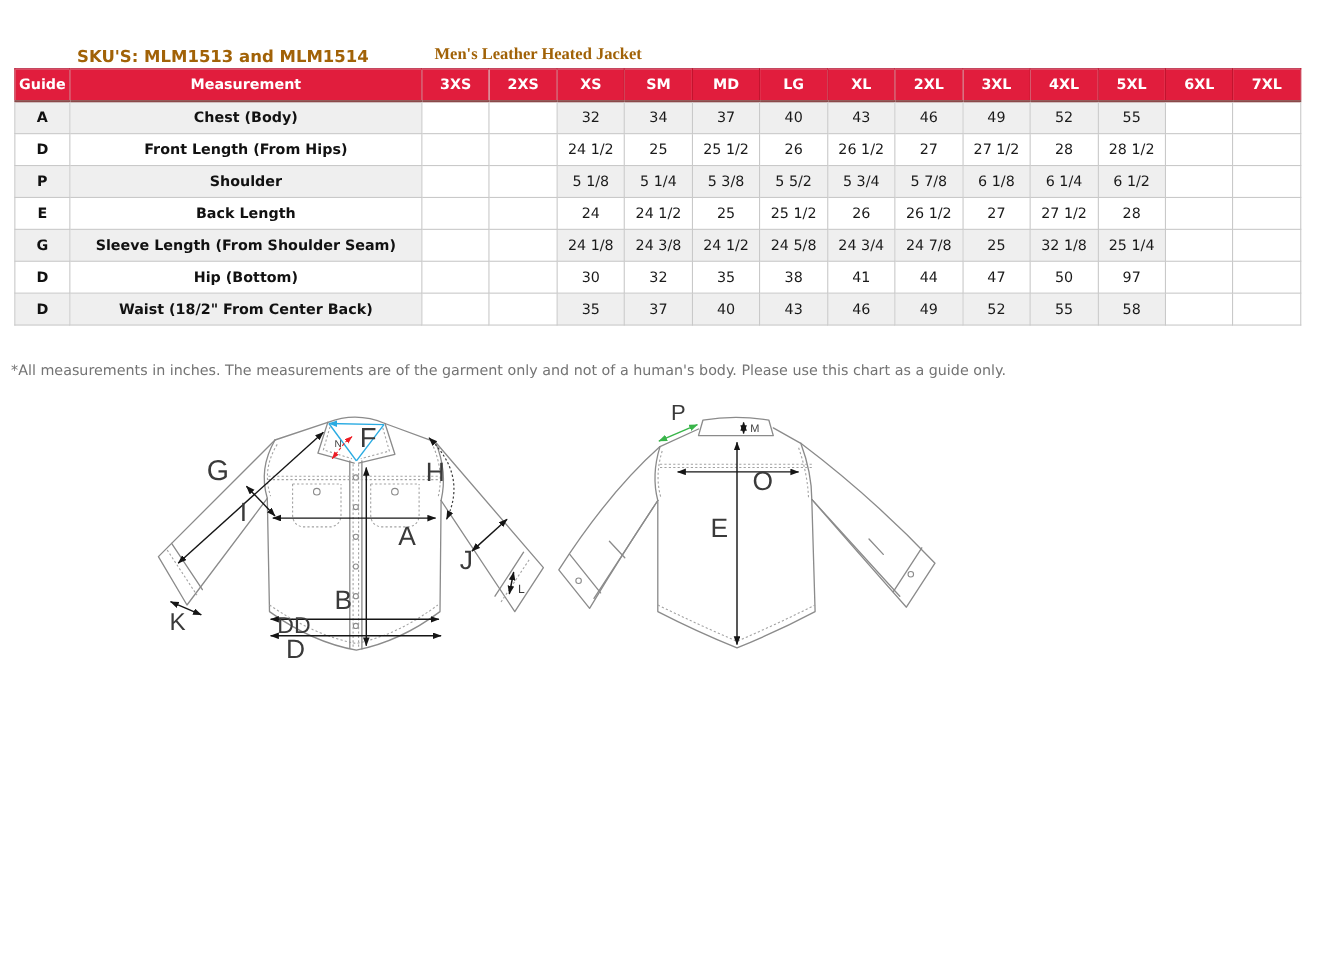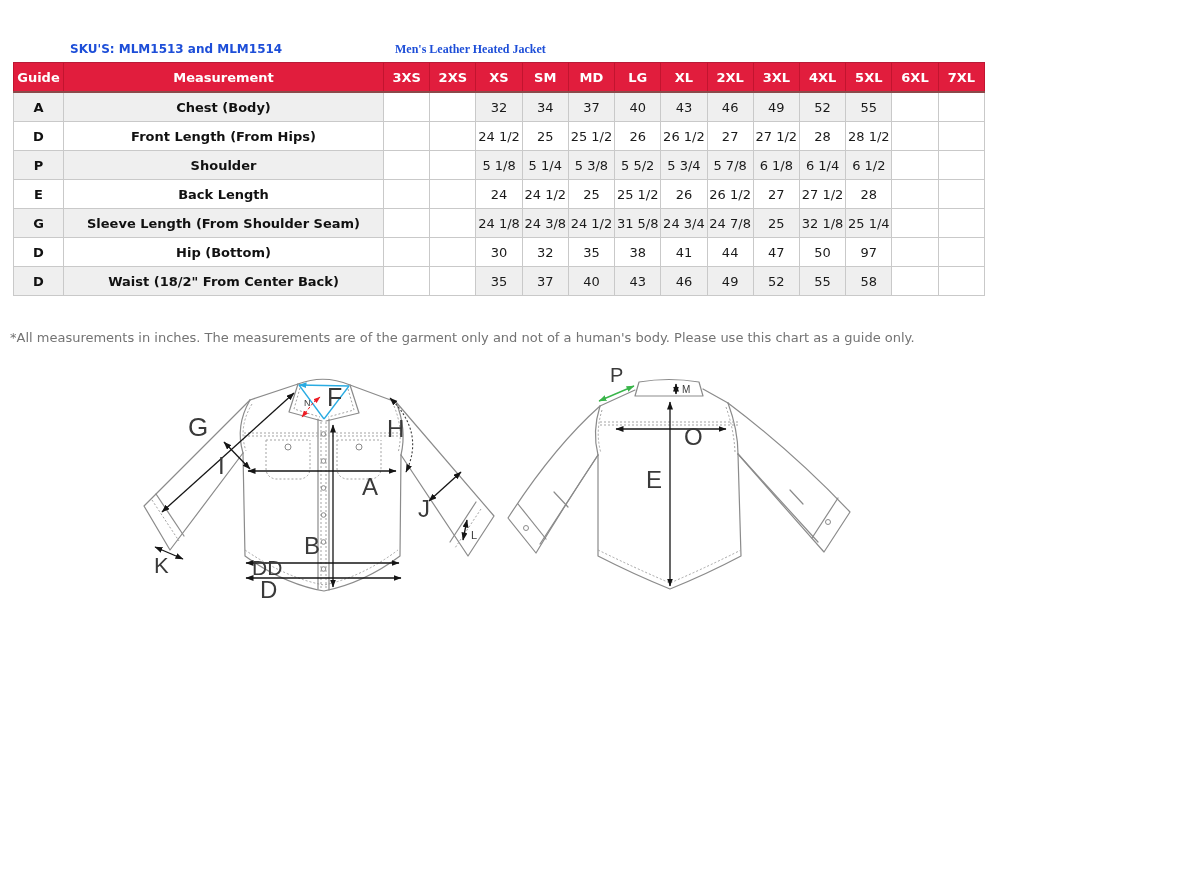--- a/index.html
+++ b/index.html
@@ -1,22 +1,22 @@
 <!DOCTYPE html>
 <html><head>
 <meta charset="utf-8">
 <style>
   html,body{margin:0;padding:0;background:#fff;}
   .page{position:relative;width:1200px;height:878px;background:#fff;overflow:hidden;
         font-family:"DejaVu Sans","Liberation Sans",sans-serif;}
-  .titles span{position:absolute;font-size:12px;font-weight:bold;color:#1d4ed8;white-space:nowrap;}
+  .titles span{position:absolute;font-size:15px;font-weight:bold;color:#a16207;white-space:nowrap;}
   #sku-title{left:70px;top:42px;}
   #product-title{left:395px;top:42px;font-family:Liberation Serif, serif;}
 
-  table{position:absolute;left:13px;top:62px;width:972px;border-collapse:collapse;
+  table{position:absolute;left:13px;top:62px;width:1170px;border-collapse:collapse;
         table-layout:fixed;border:1px solid #a8a8a8;}
   th,td{border:1px solid #c9c9c9;height:28px;text-align:center;vertical-align:middle;
         font-size:13px;padding:0;overflow:hidden;white-space:nowrap;}
   th{background:#e11d3d;color:#fff;font-weight:bold;
      border-left:1px solid #c2142f;border-right:1px solid #c2142f;
      border-top:1px solid #b81b38;border-bottom:2px solid #8a4a4a;}
   tbody tr:nth-of-type(odd) td{background:#efefef;}
   td.blank{background:#fff !important;}
   td.g,td.m{font-weight:bold;color:#111;}
   td.v{color:#1a1a1a;}
@@ -156,21 +156,21 @@
         </tr>
 
         <tr>
           <td class="g">G</td>
           <td class="m">Sleeve Length (From Shoulder Seam)</td>
           <td class="v blank"></td>
           <td class="v blank"></td>
           <td class="v">24 1/8</td>
           <td class="v">24 3/8</td>
           <td class="v">24 1/2</td>
-          <td class="v">31 5/8</td>
+          <td class="v">24 5/8</td>
           <td class="v">24 3/4</td>
           <td class="v">24 7/8</td>
           <td class="v">25</td>
           <td class="v">32 1/8</td>
           <td class="v">25 1/4</td>
           <td class="v blank"></td>
           <td class="v blank"></td>
         </tr>
 
         <tr>

